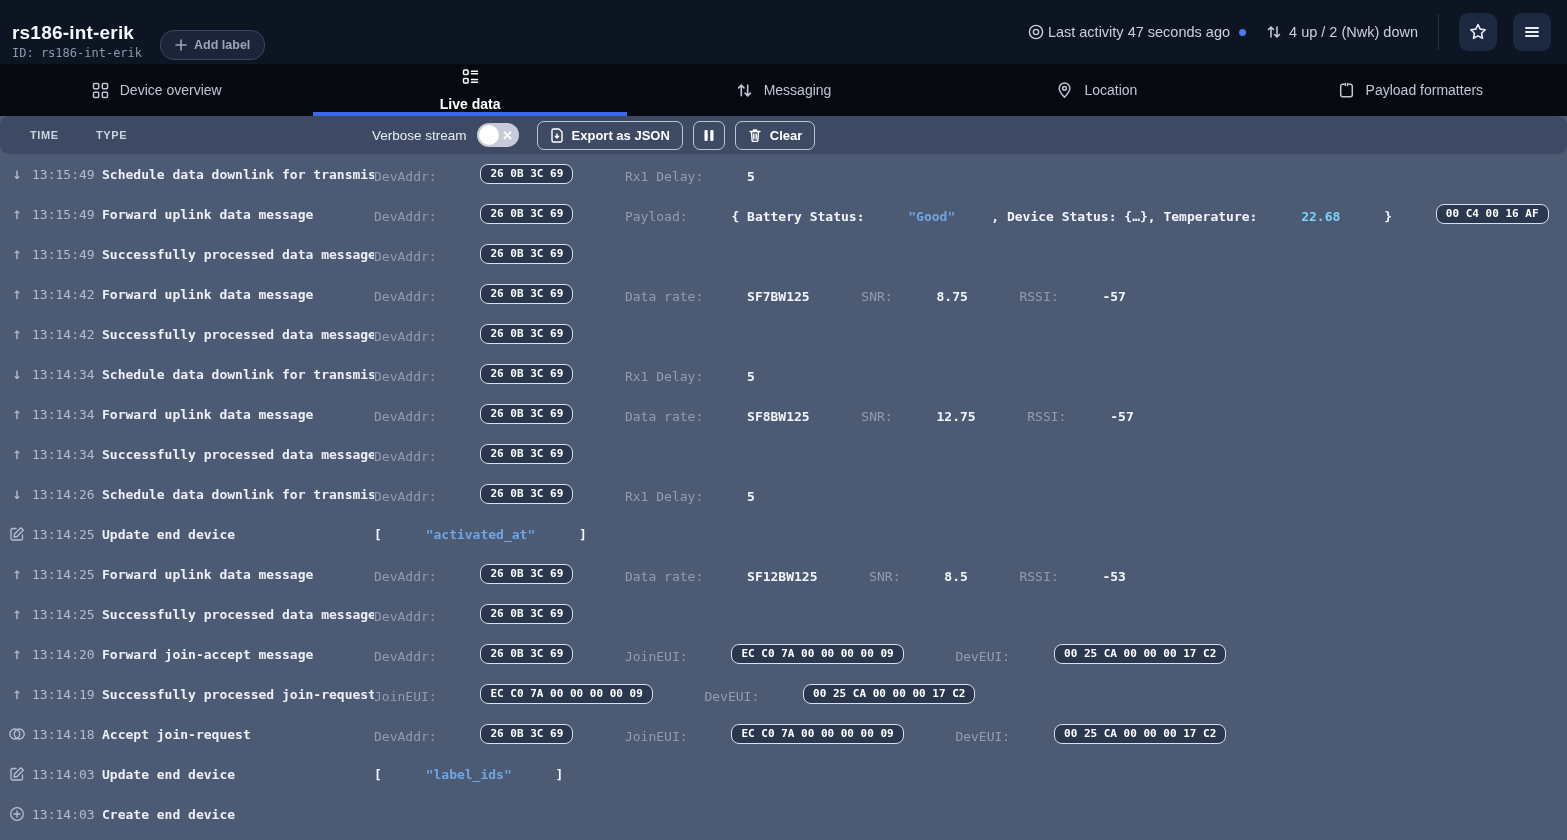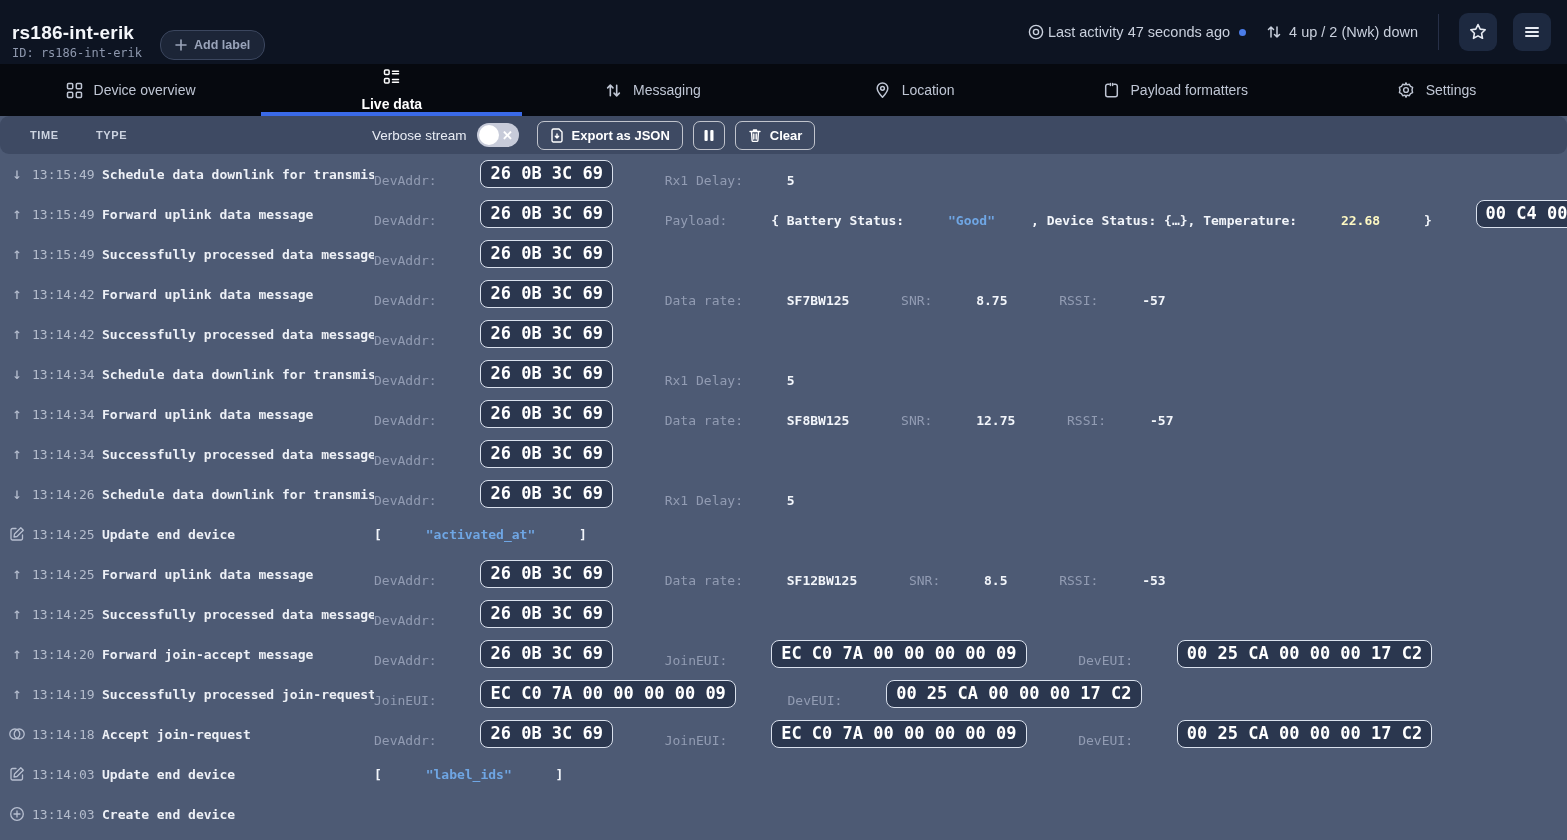--- a/index.html
+++ b/index.html
@@ -78,24 +78,24 @@
     width:272px; font-size:13px; font-weight:bold; color:#edf0f6;
     white-space:nowrap; overflow:hidden; margin-left:4px;
   }
   .row-preview {
     flex:1; font-size:13px; white-space:pre; overflow:hidden;
     display:flex; align-items:flex-end;gap:36px;
   }
   .seg-muted { color:#929cb3; }
   .seg-bold  { color:#f2f5fa; font-weight:bold; }
   .seg-blue  { color:#6fa6e4; font-weight:bold; }
-  .seg-green { color:#fef9c3; font-weight:bold; }
+  .seg-green { color:#7dd3fc; font-weight:bold; }
   .seg-chip {
     display:inline-block; background:#2b374f; border:1px solid #d9e0ec; border-radius:8px;
-    padding:2px 9px 3px; font-size:17px; font-weight:bold; color:#ffffff; line-height:1.25;
+    padding:2px 9px 3px; font-size:11px; font-weight:bold; color:#ffffff; line-height:1.25;
   }
   svg { display:block; }
 </style>
 </head>
 <body>
 
 <header class="app-header">
   <div class="hdr-left">
     <div class="title-block">
       <div class="device-title">rs186-int-erik</div>
@@ -188,29 +188,20 @@
       <span>Location</span>
     </div>
     <div class="tab">
       <span class="ticon">
         <svg width="17" height="17" viewBox="0 0 17 17" fill="none" stroke="currentColor" stroke-width="1.5" stroke-linecap="round" stroke-linejoin="round">
           <path d="M10.8 2.2h1.5a2 2 0 0 1 2 2v8.6a2 2 0 0 1-2 2H4.7a2 2 0 0 1-2-2V4.2a2 2 0 0 1 2-2h1.5"></path>
           <path d="M7.4 1.4v2.2M9.6 1.4v2.2"></path>
         </svg>
       </span>
       <span>Payload formatters</span>
-    </div>
-    <div class="tab">
-      <span class="ticon">
-        <svg width="18" height="18" viewBox="0 0 18 18" fill="none" stroke="currentColor" stroke-width="1.4" stroke-linejoin="round">
-          <circle cx="9" cy="9" r="2.4"></circle>
-          <path d="M9 1.8l1 2.1 2.3-.6 1.2 2 2.1 1-.6 2.7.6 2.7-2.1 1-1.2 2-2.3-.6-1 2.1-1-2.1-2.3.6-1.2-2-2.1-1 .6-2.7-.6-2.7 2.1-1 1.2-2 2.3.6z"></path>
-        </svg>
-      </span>
-      <span>Settings</span>
     </div>
   </nav>
 
 <div class="stream-toolbar">
   <div class="col-icon"></div>
   <div class="col-time">TIME</div>
   <div class="col-type">TYPE</div>
   <div class="toolbar-right">
     <span class="verbose-label">Verbose stream</span>
     <div class="toggle">

